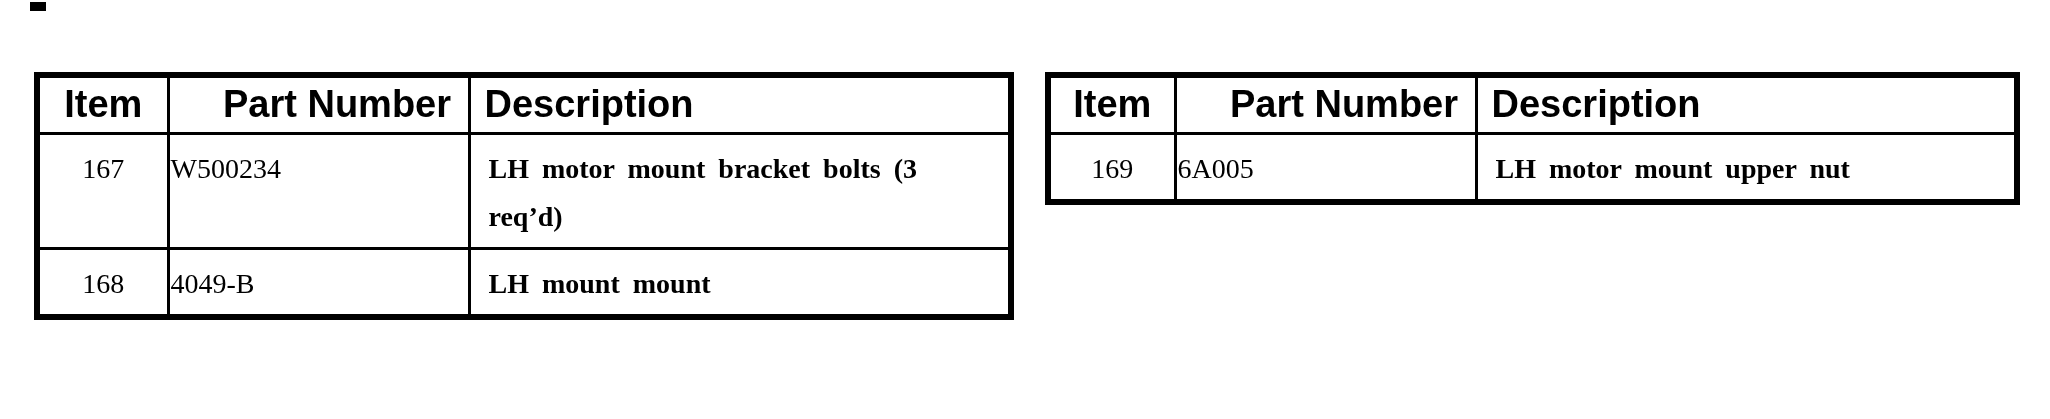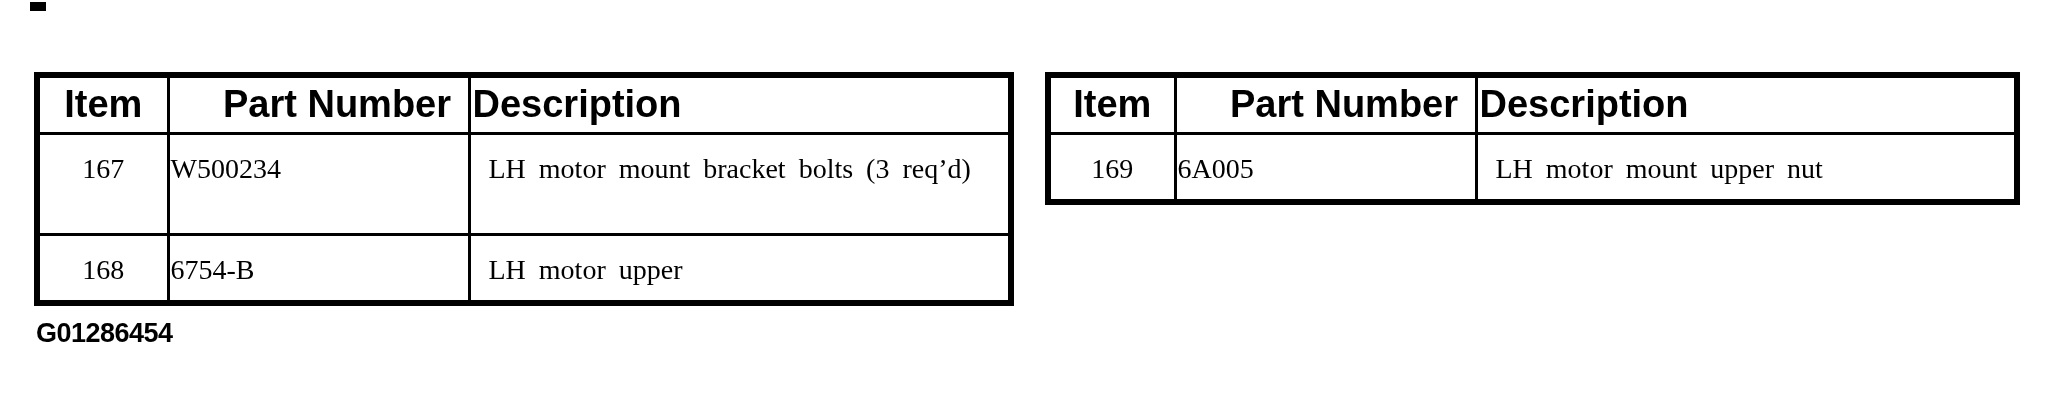--- a/index.html
+++ b/index.html
@@ -41,34 +41,34 @@
   table.parts th {
     font-family: "Liberation Sans", sans-serif;
     font-weight: bold;
     font-size: 38px;
     height: 58px;
     vertical-align: middle;
     white-space: nowrap;
   }
   th.col-item { text-align: center; }
   th.col-part { text-align: center; padding-left: 38px; }
-  th.col-desc { text-align: left; padding-left: 2px; }
+  th.col-desc { text-align: left; padding-left: 14px; }
 
   table.parts td {
     font-family: "Liberation Serif", serif;
     font-size: 28px;
     line-height: 48px;
     vertical-align: top;
     padding-top: 10px;
     padding-bottom: 6px;
     word-spacing: 6px;
   }
   td.cell-item { text-align: center; }
   td.cell-part { text-align: left; white-space: nowrap; }
-  td.cell-desc { text-align: left; padding-left: 18px; padding-right: 24px; }
+  td.cell-desc { text-align: left; padding-left: 18px; padding-right: 24px; font-weight: bold; }
 
   #left-table  tr.row-0 td { height: 101px; }
   #left-table  tr.row-1 td { height: 55px; margin-top: 35px; }
   #right-table tr.row-0 td { height: 55px; margin-top: 38px; }
 
   .figure-id {
     position: absolute;
     left: 36px;
     top: 318px;
     font-family: "Liberation Sans", sans-serif;
@@ -100,22 +100,22 @@
       </tr>
     </thead>
     <tbody>
       <tr class="row-0">
         <td class="cell-item">167</td>
         <td class="cell-part">W500234</td>
         <td class="cell-desc">LH motor mount bracket bolts (3 req’d)</td>
       </tr>
       <tr class="row-1">
         <td class="cell-item">168</td>
-        <td class="cell-part">6754-B</td>
-        <td class="cell-desc">LH motor upper</td>
+        <td class="cell-part">4049-B</td>
+        <td class="cell-desc">LH mount mount</td>
       </tr>
     </tbody>
   </table>
 
   <table class="parts" id="right-table">
     <colgroup>
       <col style="width:127px">
       <col style="width:301px">
       <col style="width:541px">
     </colgroup>
@@ -128,15 +128,14 @@
     </thead>
     <tbody>
       <tr class="row-0">
         <td class="cell-item">169</td>
         <td class="cell-part">6A005</td>
         <td class="cell-desc">LH motor mount upper nut</td>
       </tr>
     </tbody>
   </table>
 
-  <div class="figure-id">G01286454</div>
 
 </div>
 
 </body></html>

